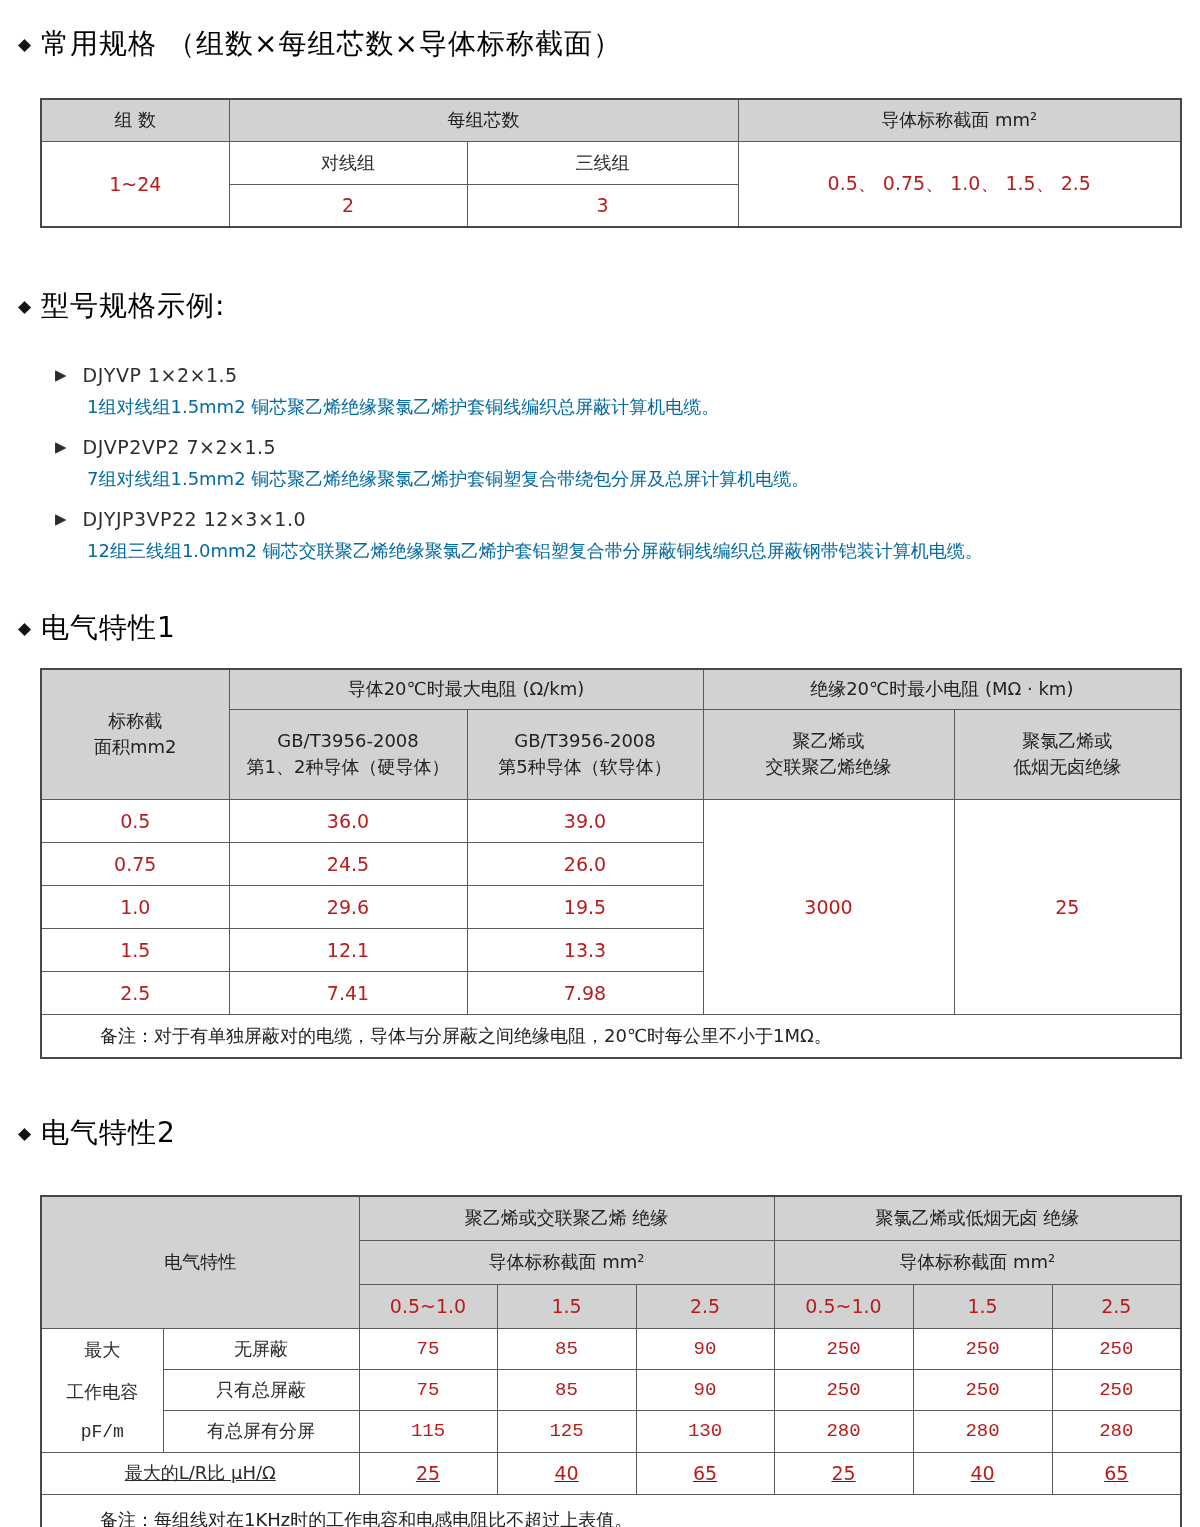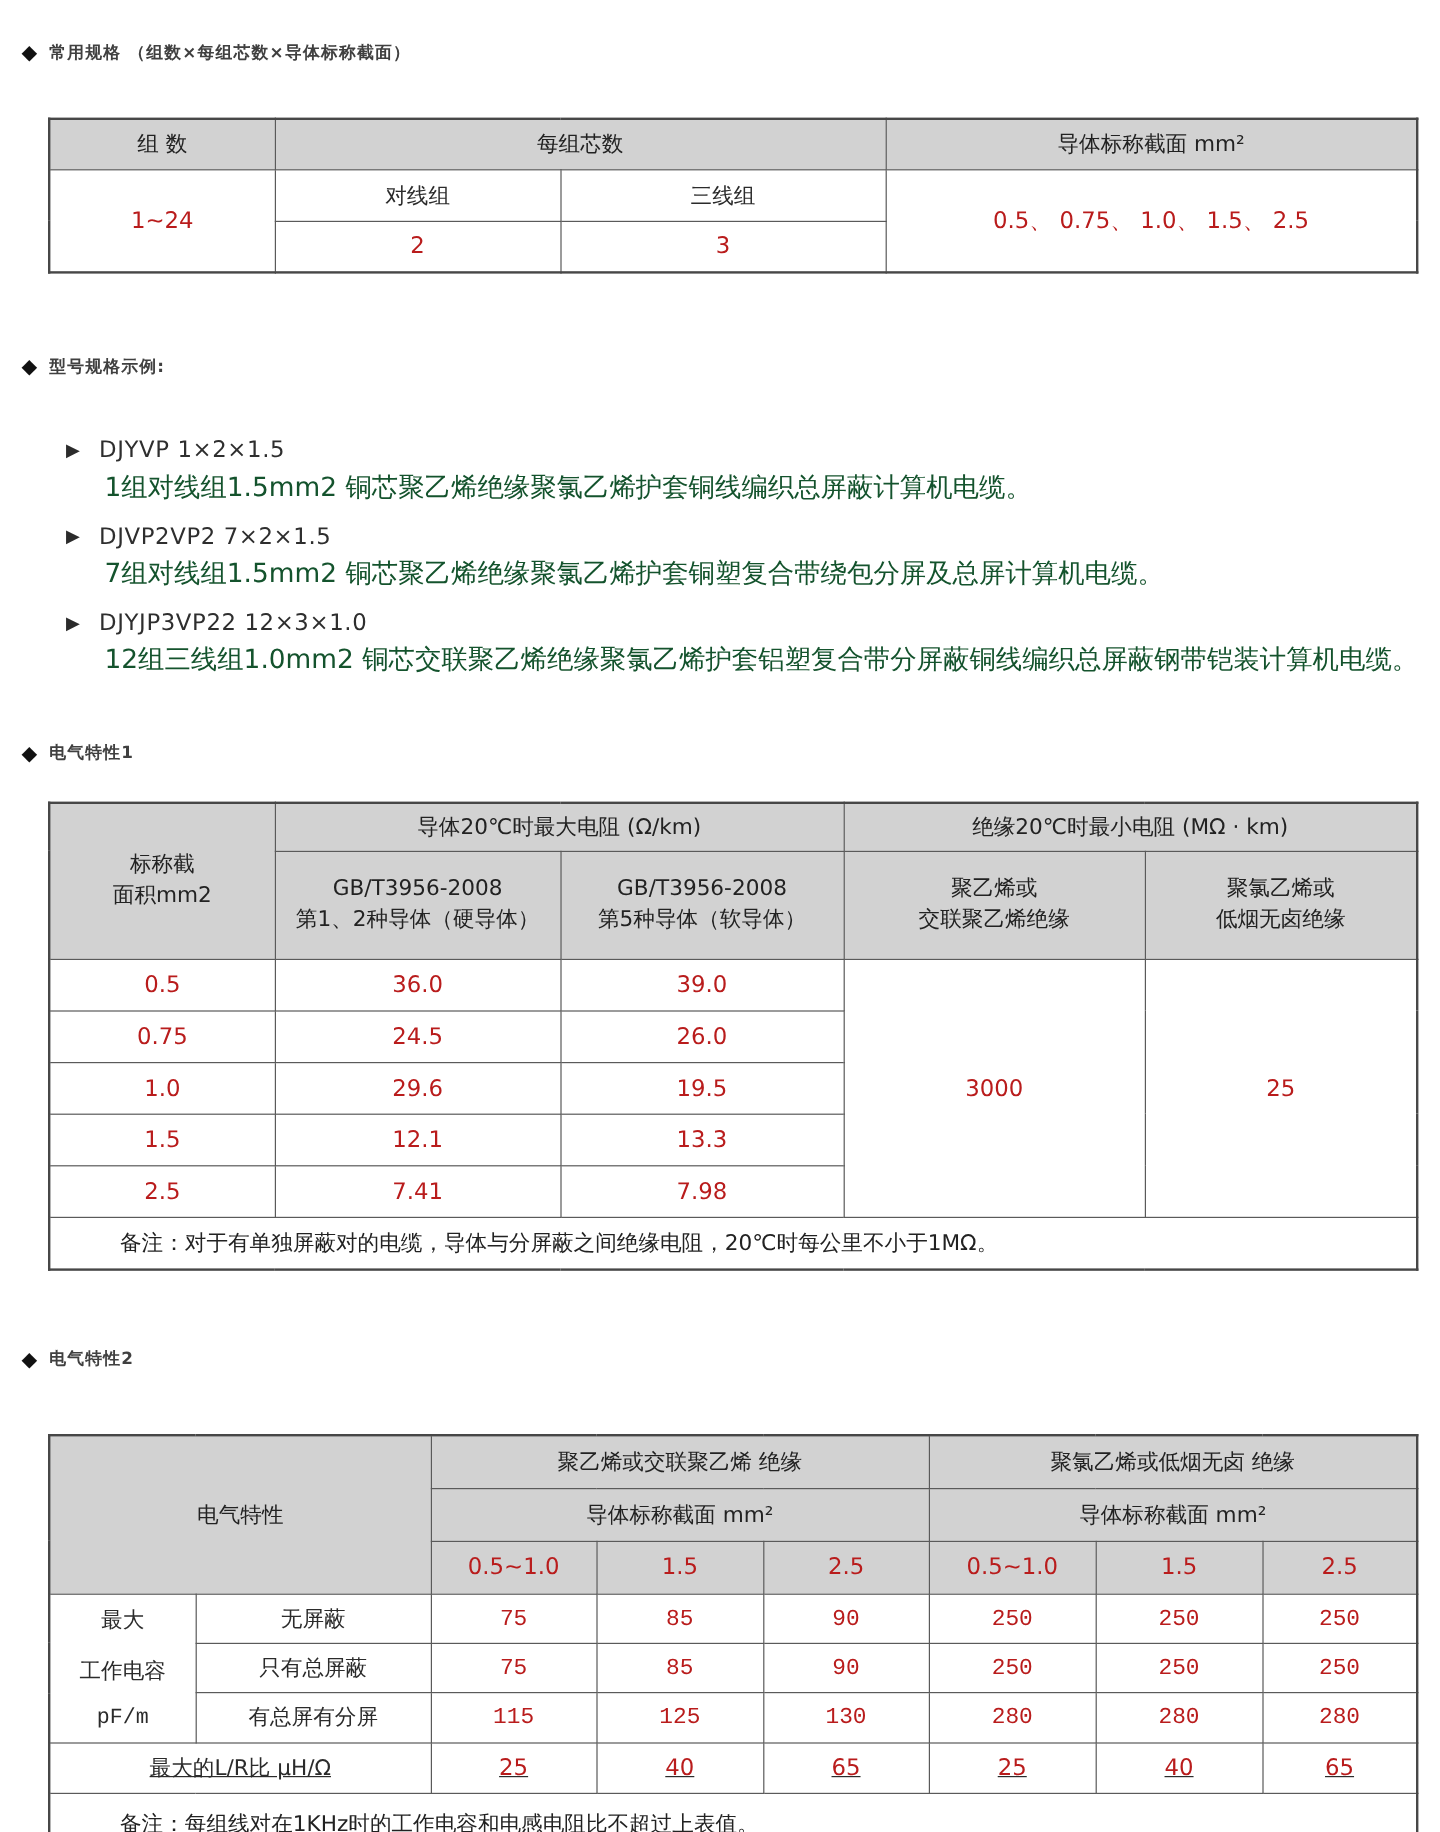--- a/index.html
+++ b/index.html
@@ -5,42 +5,42 @@
   html,body{margin:0;padding:0;}
   body{
     width:1200px;height:1527px;background:#ffffff;
     font-family:"DejaVu Sans","Liberation Sans",sans-serif;
     color:#2b2b2b;-webkit-font-smoothing:antialiased;
   }
   .page{padding-top:30px;}
   
   .sec-title{display:flex;align-items:center;margin-left:18px;height:28px;}
   .diamond{font-size:17px;color:#111;line-height:1;margin-right:10px;}
-  .sec-title h2{font-size:14px;font-weight:bold;color:#404040;margin:0;letter-spacing:1px;}
+  .sec-title h2{font-size:28px;font-weight:normal;color:#000000;margin:0;letter-spacing:1px;}
   
   table{border-collapse:collapse;table-layout:fixed;width:1140px;margin-left:40px;}
   table, th, td{border:1px solid #5a5a5a;}
   table{border:2px solid #474747;}
   th,td{padding:0;text-align:center;vertical-align:middle;font-weight:normal;}
   .hdr{background:#d2d2d2;color:#222;}
   .t18{font-size:18px;}
   .t19{font-size:19px;color:#b91c1c;}
   .two-line{line-height:1.45;}
   .note-cell{text-align:left;padding-left:58px;font-size:18px;color:#222;}
   
   .tbl1{margin-top:40px;}
   .tbl1 .h-row{height:42px;}
   .tbl1 .b-row{height:43px;}
   
   .examples{margin:40px 0 0 55px;}
   .example{margin-bottom:12px;}
   .model-line{display:flex;align-items:center;height:30px;}
   .tri{color:#2b2b2b;font-size:15px;margin-right:16px;line-height:1;}
   .model{font-size:19px;color:#2e2e2e;letter-spacing:0.5px;}
-  .desc{font-size:22px;color:#14532d;margin:4px 0 10px 32px;line-height:26px;}
+  .desc{font-size:18px;color:#0369a1;margin:4px 0 10px 32px;line-height:26px;}
   
   .tbl2{margin-top:26px;}
   .tbl2 .h1{height:40px;}
   .tbl2 .h2{height:90px;}
   .tbl2 .b-row{height:43px;}
   .tbl2 .note-row{height:44px;padding-left:24px;}
   
   .tbl3{margin-top:48px;}
   .tbl3 .h-row{height:44px;}
   .tbl3 .b-row{height:41px;font-family:Liberation Mono, monospace;}

